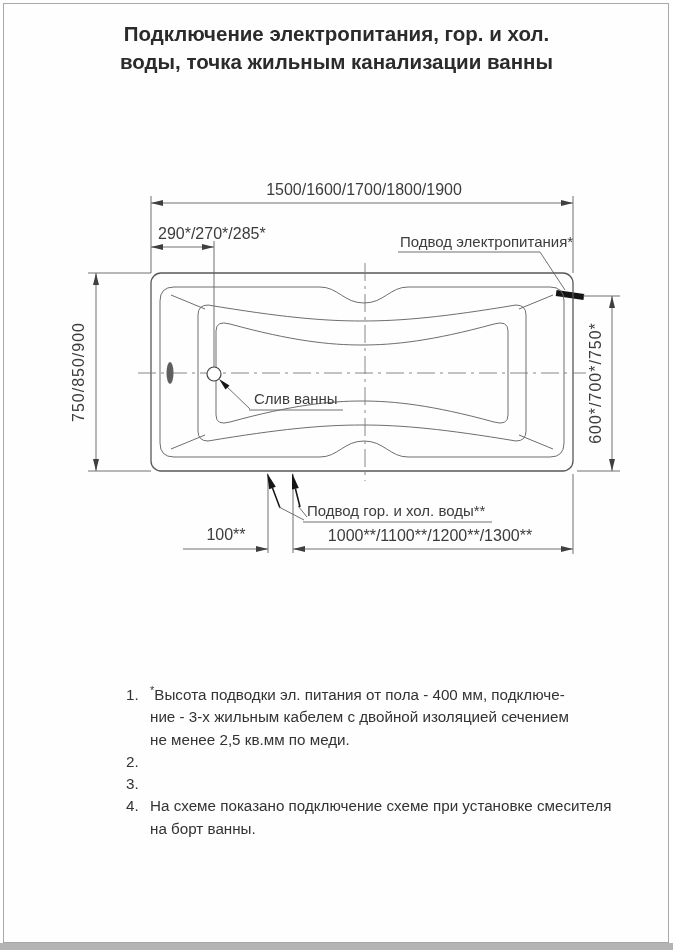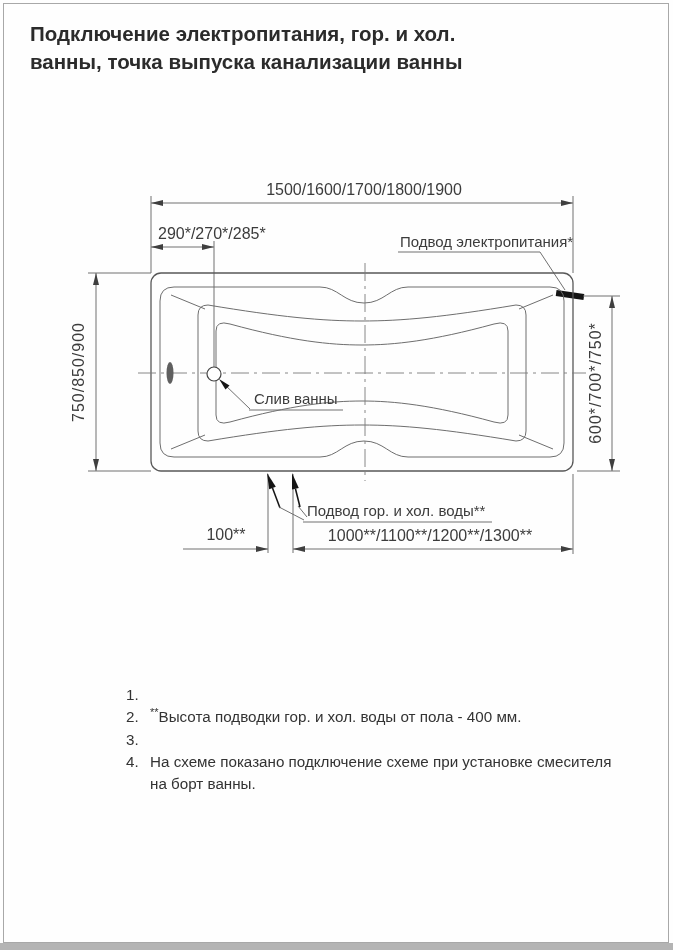--- a/index.html
+++ b/index.html
@@ -8,21 +8,21 @@
     font-family:"Liberation Sans", sans-serif;
   }
   .page-frame{
     position:absolute;left:3px;top:3px;right:4px;bottom:7px;
     border:1px solid #a8a8a8;pointer-events:none;
   }
   .bottom-strip{
     position:absolute;left:0;right:0;bottom:0;height:7px;background:#b4b4b4;
   }
   .title{
-    position:absolute;left:30px;right:30px;top:20px;
+    position:absolute;left:30px;right:30px;top:20px;text-align:center;
     font-weight:bold;font-size:20.5px;line-height:27.5px;color:#2b2b2b;
   }
   .title .brand{letter-spacing:5px;}
   .drawing{position:absolute;left:0;top:0;}
   .drawing .dim{stroke:#707070;stroke-width:1;fill:none;}
   .drawing .tub{stroke:#585858;stroke-width:1.3;fill:none;}
   .drawing .inner{stroke:#6e6e6e;stroke-width:1;fill:none;}
   .drawing .cl{stroke:#7a7a7a;stroke-width:0.9;stroke-dasharray:18 5 3 5;fill:none;}
   .drawing .arr{fill:#3f3f3f;stroke:none;}
   .drawing .blk{fill:#151515;stroke:none;}
@@ -38,21 +38,21 @@
   .note .note-text{white-space:pre-line;}
   .note sup{font-size:11px;line-height:0;}
 </style>
 </head>
 <body>
 
 <div class="page">
 
   <div class="title">
     <div>Подключение электропитания, гор. и хол.</div>
-    <div>ванны, точка выпуска канализации ванны</div>
+    <div>воды, точка жильным канализации ванны</div>
   </div>
 
   <svg class="drawing" width="673" height="950" viewBox="0 0 673 950">
 
     <g>
       <text x="364" y="195" text-anchor="middle">1500/1600/1700/1800/1900</text>
       <line class="dim" x1="151" y1="203" x2="573" y2="203"></line>
       <polygon class="arr" points="151,203 163,200 163,206"></polygon>
       <polygon class="arr" points="573,203 561,200 561,206"></polygon>
       <line class="dim" x1="151" y1="196" x2="151" y2="273"></line>
@@ -138,24 +138,26 @@
       <line class="dim" x1="293" y1="549" x2="573" y2="549"></line>
       <polygon class="arr" points="293,549 305,546 305,552"></polygon>
       <polygon class="arr" points="573,549 561,546 561,552"></polygon>
       <line class="dim" x1="573" y1="474" x2="573" y2="554"></line>
     </g>
   </svg>
 
   <div class="notes">
     <div class="note">
       <span class="num">1.</span>
+      <div class="note-text"><sup>*</sup><span>Высота подводки эл. питания от пола - 400 мм, подключе-
+ние - 3-х жильным кабелем с двойной изоляцией сечением
+не менее 2,5 кв.мм по меди.</span></div>
     </div>
     <div class="note">
       <span class="num">2.</span>
-      <div class="note-text"><sup>**</sup><span>Высота подводки гор. и хол. воды от пола - 400 мм.</span></div>
     </div>
     <div class="note">
       <span class="num">3.</span>
     </div>
     <div class="note">
       <span class="num">4.</span>
       <div class="note-text"><sup></sup><span>На схеме показано подключение схеме при установке смесителя
 на борт ванны.</span></div>
     </div>
   </div>

